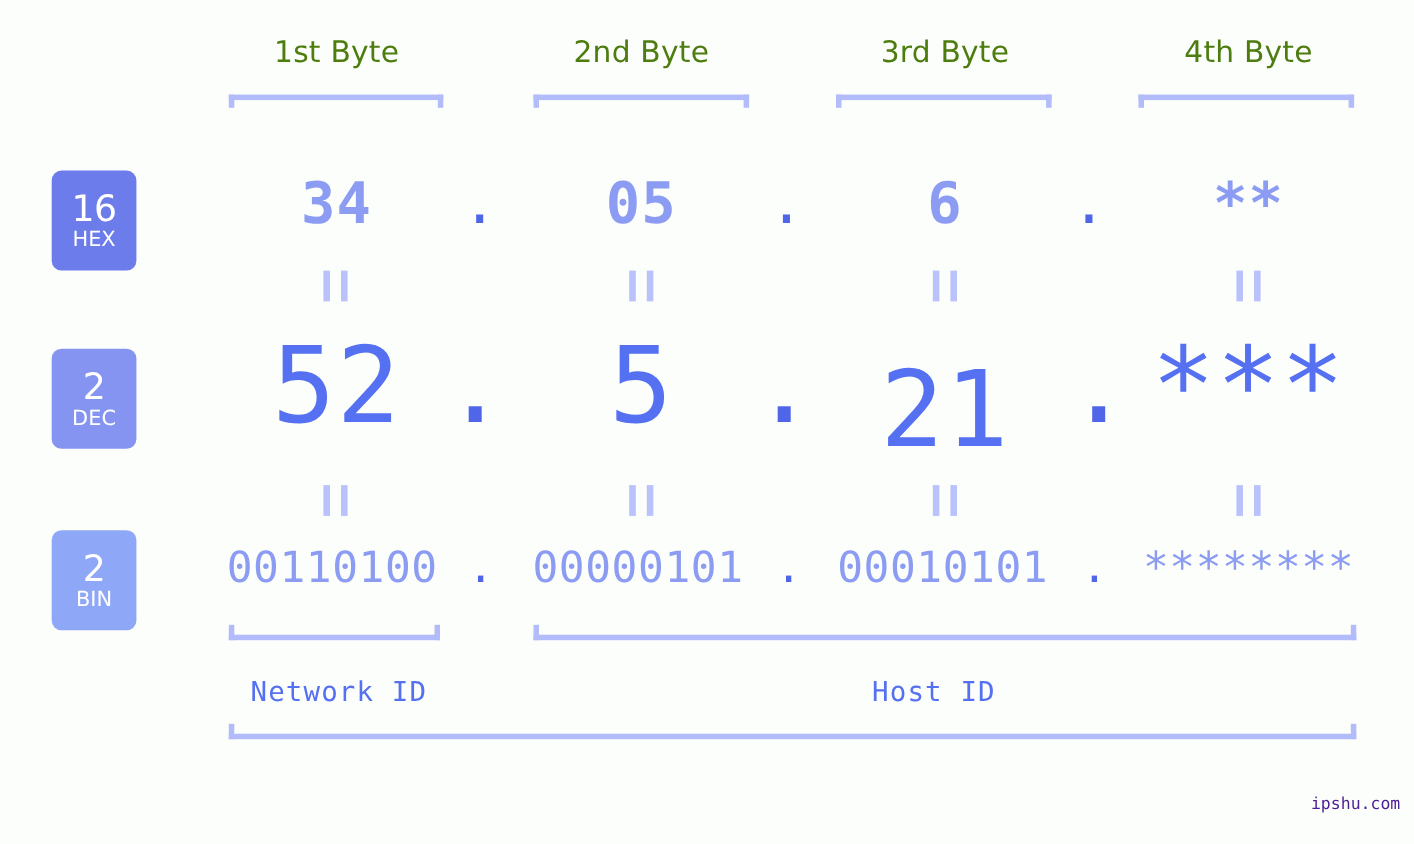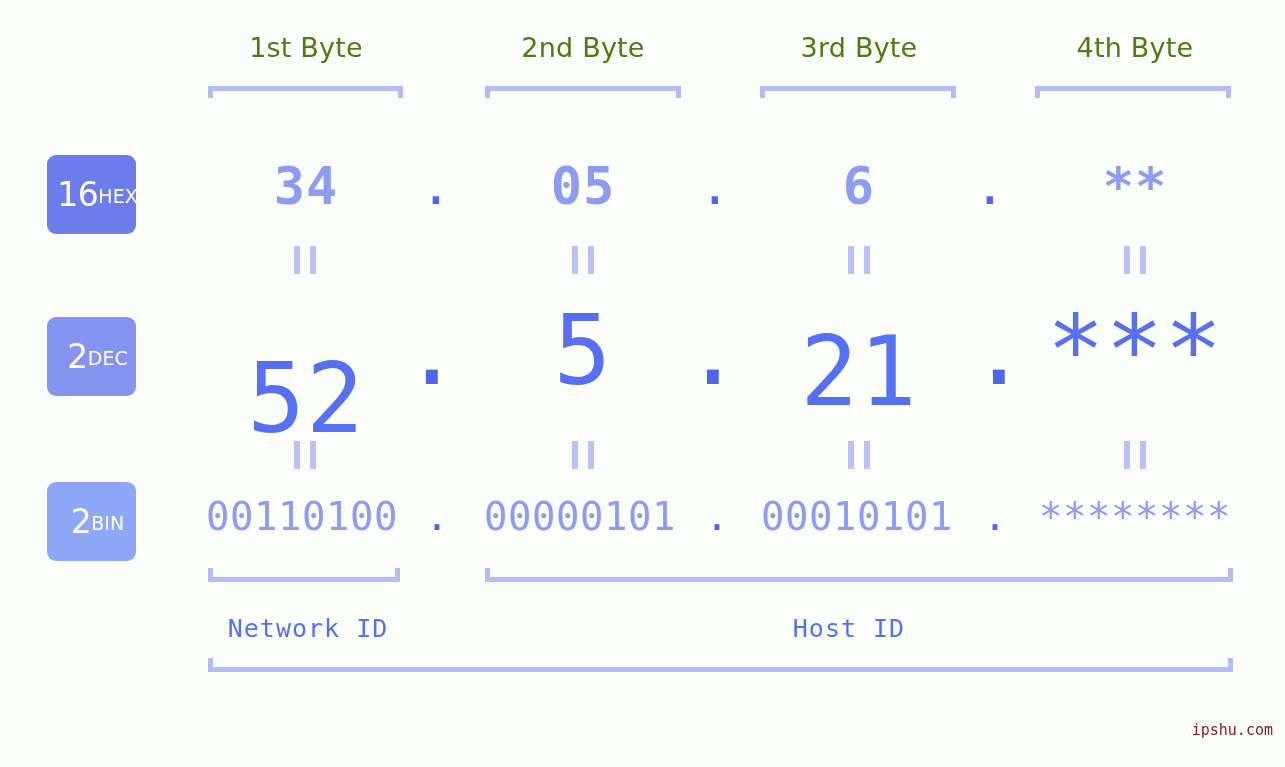--- a/index.html
+++ b/index.html
@@ -47,29 +47,28 @@
     border-right: 5px solid #b3bcfa;
     height: 14px;
     box-sizing: border-box;
   }
 
   
   .badge {
     position: absolute;
     left: 47px;
     width: 77px;
-    height: 79px;
+    height: 91px;
     border-radius: 9px;
     color: #ffffff;
     display: flex;
-    flex-direction: row;
+    flex-direction: column;
     align-items: center;
     justify-content: center;
     line-height: 1;
-    padding-left: 12px;
   }
   .badge .num {
     font-size: 33px;
     font-weight: 400;
     letter-spacing: -0.5px;
   }
   .badge .nm {
     font-size: 19px;
     font-weight: 400;
     margin-top: 3px;
@@ -169,21 +168,21 @@
     letter-spacing: 2px;
   }
 
   
   .watermark {
     position: absolute;
     right: 12px;
     bottom: 28px;
     font-family: "DejaVu Sans Mono", monospace;
     font-size: 15px;
-    color: #7f1d1d;
+    color: #4c1d95;
     letter-spacing: 0px;
   }
 </style>
 </head>
 <body>
 
 <div class="canvas">
 
   <div class="byte-label" style="left:206px; width:200px;">1st Byte</div>
   <div class="byte-label" style="left:484px; width:198px;">2nd Byte</div>
@@ -229,21 +228,21 @@
   <div class="eq" style="left:848px; top:246px;">
       <i></i>
       <i></i>
     </div>
   <div class="eq" style="left:1124px; top:246px;">
       <i></i>
       <i></i>
     </div>
 
   <div class="row-dec">
-    <div class="val" style="left:206px; width:200px;margin-top:48px;">52</div>
+    <div class="val" style="left:206px; width:200px;">52</div>
     <div class="dot" style="left:392px; width:80px;">.</div>
     <div class="val" style="left:484px; width:198px;">5</div>
     <div class="dot" style="left:673px; width:80px;">.</div>
     <div class="val" style="left:760px; width:198px;margin-top:21px;">21</div>
     <div class="dot" style="left:959px; width:80px;">.</div>
     <div class="val" style="left:1035px; width:200px;">***</div>
   </div>
 
   <div class="eq" style="left:294px; top:441px;">
       <i></i>

